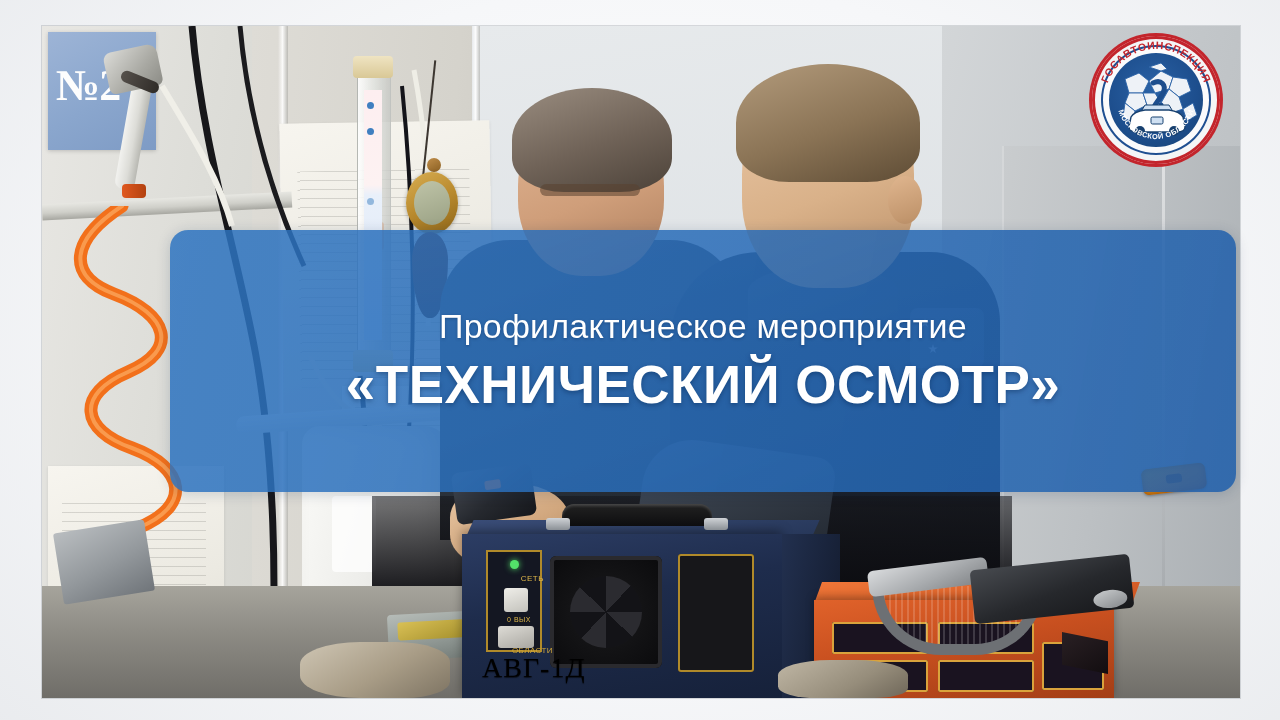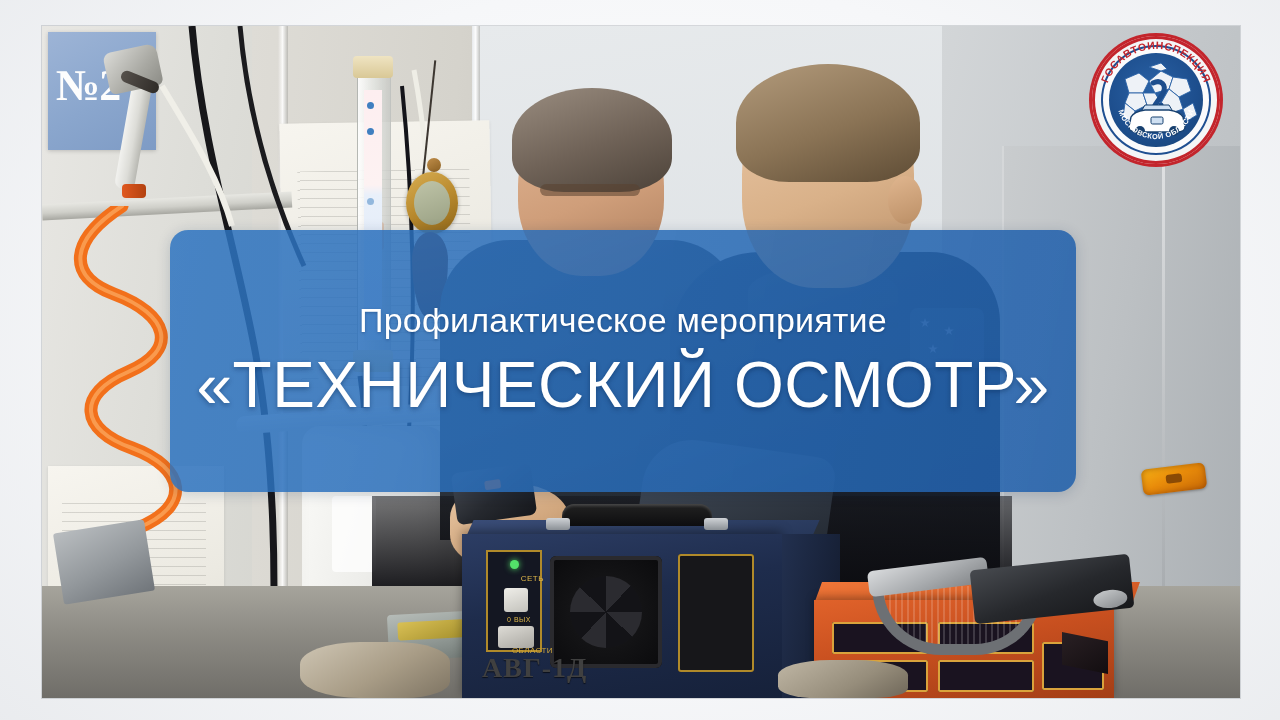--- a/index.html
+++ b/index.html
@@ -306,21 +306,21 @@
   .lbl-set{
     left:452px;top:548px;width:50px;
     font-size:8px;color:#e0b84a;letter-spacing:.5px;text-align:right;
   }
   .lbl-zero{
     left:452px;top:590px;width:50px;
     font-size:7px;color:#e0b84a;letter-spacing:.5px;text-align:center;
   }
   .avg-brand{
     left:440px;top:626px;width:250px;
-    font-size:28px;font-weight:700;color:#404040;letter-spacing:1px;
+    font-size:28px;font-weight:400;color:#000000;letter-spacing:1px;
     font-family:"Liberation Serif","DejaVu Serif",serif;
     text-shadow:0 1px 1px rgba(0,0,0,.6);
   }
   .avg-sub{
     left:470px;top:620px;font-size:8px;color:#cfa63c;letter-spacing:.4px;
   }
 
   
   .meter{
     left:772px;top:574px;width:300px;height:98px;
@@ -380,34 +380,34 @@
     background:linear-gradient(160deg,#d9c055,#a48f2c);
   }
   .box-grey{
     left:16px;top:500px;width:92px;height:72px;border-radius:3px;
     background:linear-gradient(160deg,#b9bdc0 0%,#93989c 55%,#70757a 100%);
     transform:rotate(-9deg);
   }
 
   
   .banner{
-    position:absolute;left:170px;top:230px;width:906px;height:262px;
+    position:absolute;left:170px;top:230px;width:1066px;height:262px;
     border-radius:18px;
     background:linear-gradient(100deg,rgba(46,116,192,.86) 0%,rgba(41,108,184,.86) 48%,rgba(34,96,170,.88) 100%);
     backdrop-filter:saturate(120%);
     display:flex;flex-direction:column;align-items:center;justify-content:center;
     box-shadow:0 2px 14px rgba(10,40,80,.18);
   }
   .banner-sub{
     color:#ffffff;font-size:34px;font-weight:400;letter-spacing:.2px;
     text-shadow:0 1px 3px rgba(0,30,70,.35);
     margin-bottom:8px;
   }
   .banner-title{
-    color:#ffffff;font-size:64px;font-weight:400;letter-spacing:.5px;
+    color:#ffffff;font-size:53px;font-weight:700;letter-spacing:.5px;
     text-shadow:0 2px 5px rgba(0,30,70,.4);
     white-space:nowrap;
   }
 
   
   .emblem{
     position:absolute;left:1092px;top:36px;width:128px;height:128px;
   }
   .emblem-ring{
     position:absolute;inset:0;border-radius:50%;

